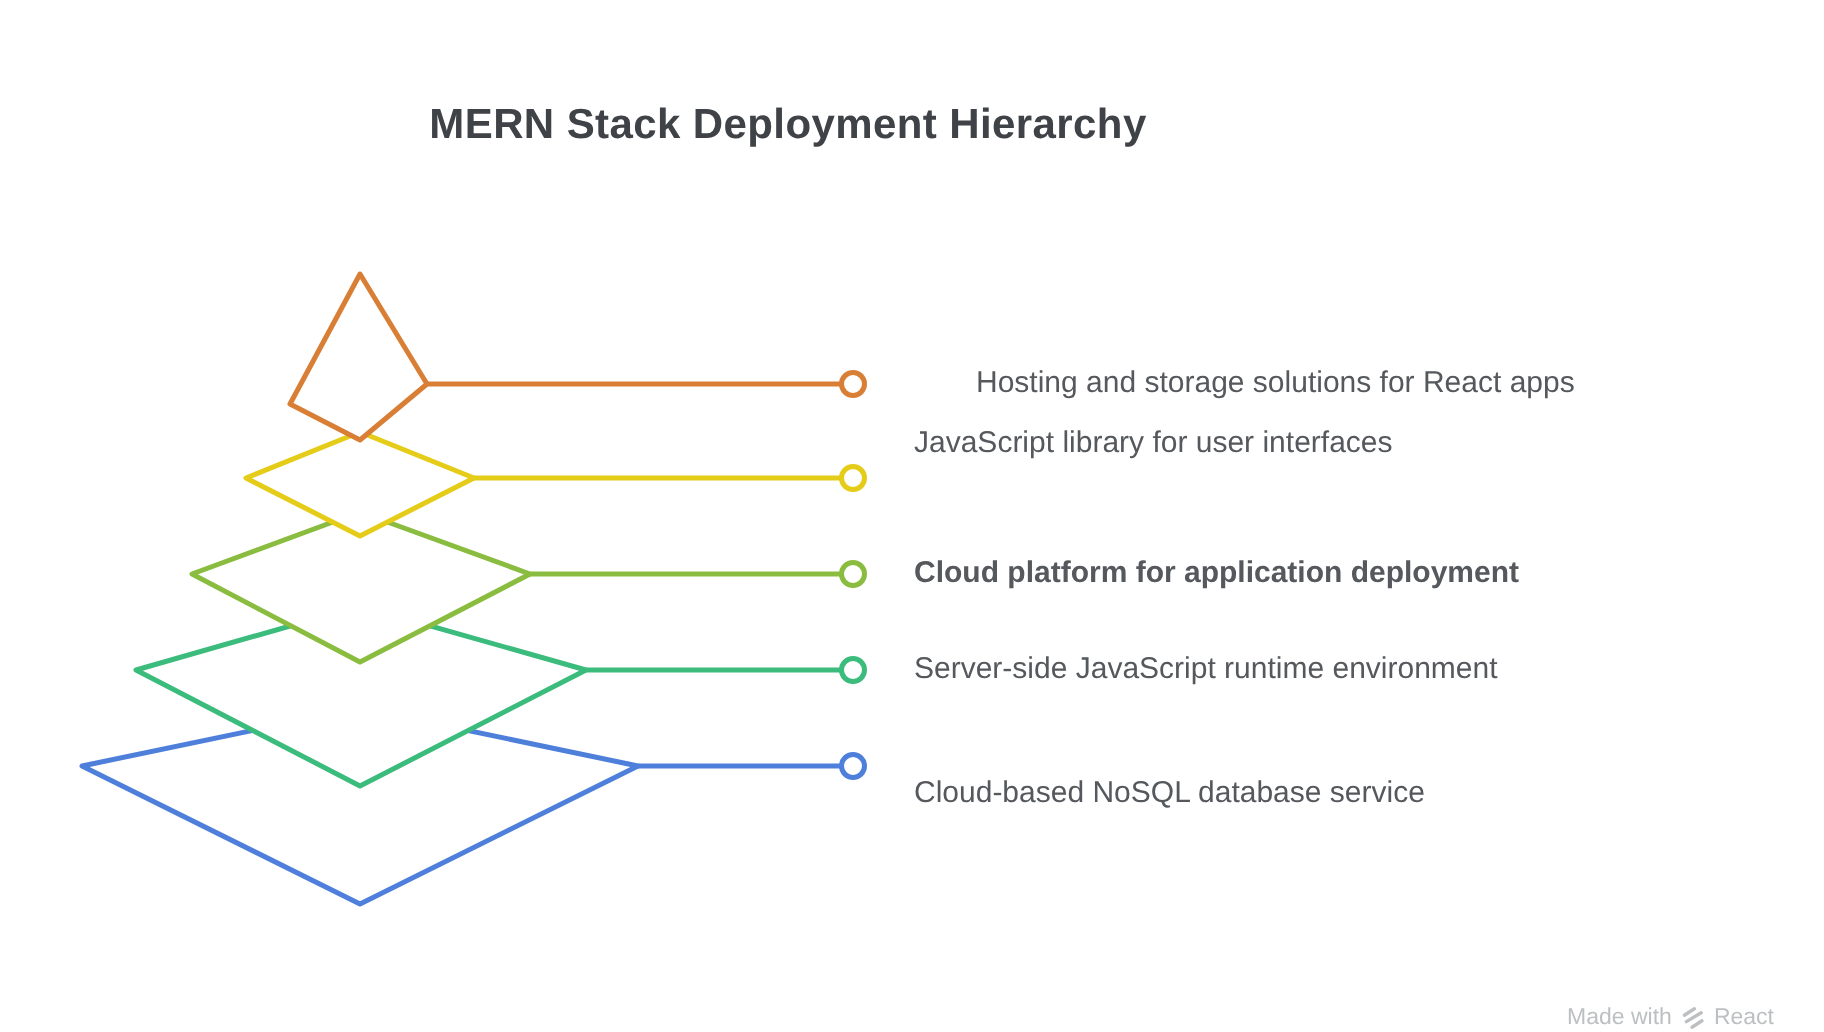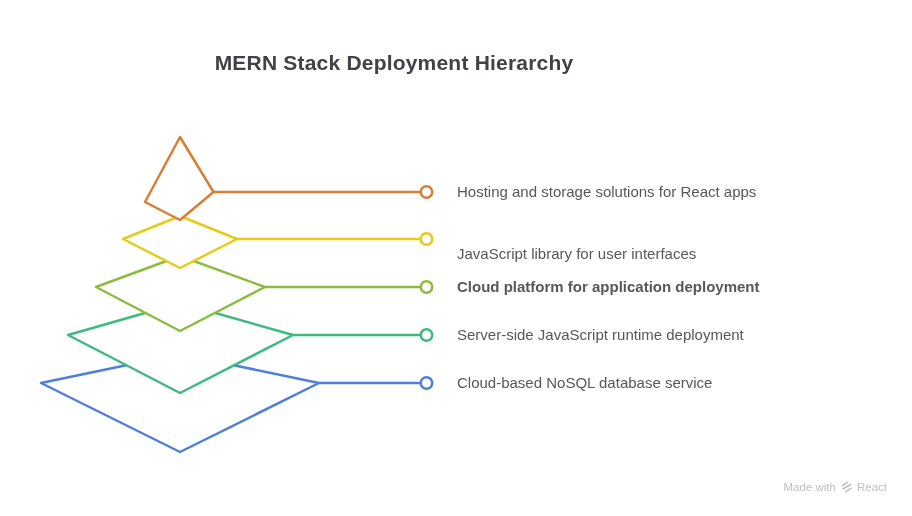--- a/index.html
+++ b/index.html
@@ -32,29 +32,29 @@
   }
   .layer-label {
     position: absolute;
     left: 457px;
     height: 20px;
     line-height: 20px;
     font-size: 15px;
     color: #55585c;
     white-space: nowrap;
   }
-  .label-row-0 { top: 182px; }
-  .label-row-1 { top: 244px; }
+  .label-row-0 { top: 182px; margin-left: 31px; }
+  .label-row-1 { top: 212px; }
   .label-row-2 { top: 277px; font-weight: bold; }
   .label-row-3 { top: 325px; }
-  .label-row-4 { top: 373px; }
+  .label-row-4 { top: 387px; }
   .watermark {
     position: absolute;
     right: 25px;
-    bottom: 23px;
+    bottom: 1px;
     display: flex;
     align-items: center;
     gap: 4px;
     font-size: 11.5px;
     color: #bdc0c2;
     text-decoration: none;
     cursor: pointer;
   }
   .watermark svg { display: block; }
 </style>
@@ -80,21 +80,21 @@
   <circle cx="426.5" cy="192" r="5.75" fill="#ffffff" stroke-width="2.5" stroke="#d97e35"></circle>
   <circle cx="426.5" cy="239" r="5.75" fill="#ffffff" stroke-width="2.5" stroke="#e5cc18"></circle>
   <circle cx="426.5" cy="287" r="5.75" fill="#ffffff" stroke-width="2.5" stroke="#8abd3f"></circle>
   <circle cx="426.5" cy="335" r="5.75" fill="#ffffff" stroke-width="2.5" stroke="#3cbc7c"></circle>
   <circle cx="426.5" cy="383" r="5.75" fill="#ffffff" stroke-width="2.5" stroke="#4e80db"></circle>
 </svg>
 
 <div class="layer-label label-row-0">Hosting and storage solutions for React apps</div>
 <div class="layer-label label-row-1">JavaScript library for user interfaces</div>
 <div class="layer-label label-row-2">Cloud platform for application deployment</div>
-<div class="layer-label label-row-3">Server-side JavaScript runtime deployment</div>
+<div class="layer-label label-row-3">Server-side JavaScript runtime environment</div>
 <div class="layer-label label-row-4">Cloud-based NoSQL database service</div>
 
 <div class="watermark">
   <span>Made with</span>
   <span>
     <svg width="13" height="12" viewBox="0 0 13 12">
       <g stroke="#bdc0c2" stroke-width="1.7" stroke-linecap="round" fill="none">
         <path d="M2.2 4.6 L7.2 1.4"></path>
         <path d="M3.2 7.8 L10.6 3.4"></path>
         <path d="M6.0 10.6 L11.0 7.4"></path>

